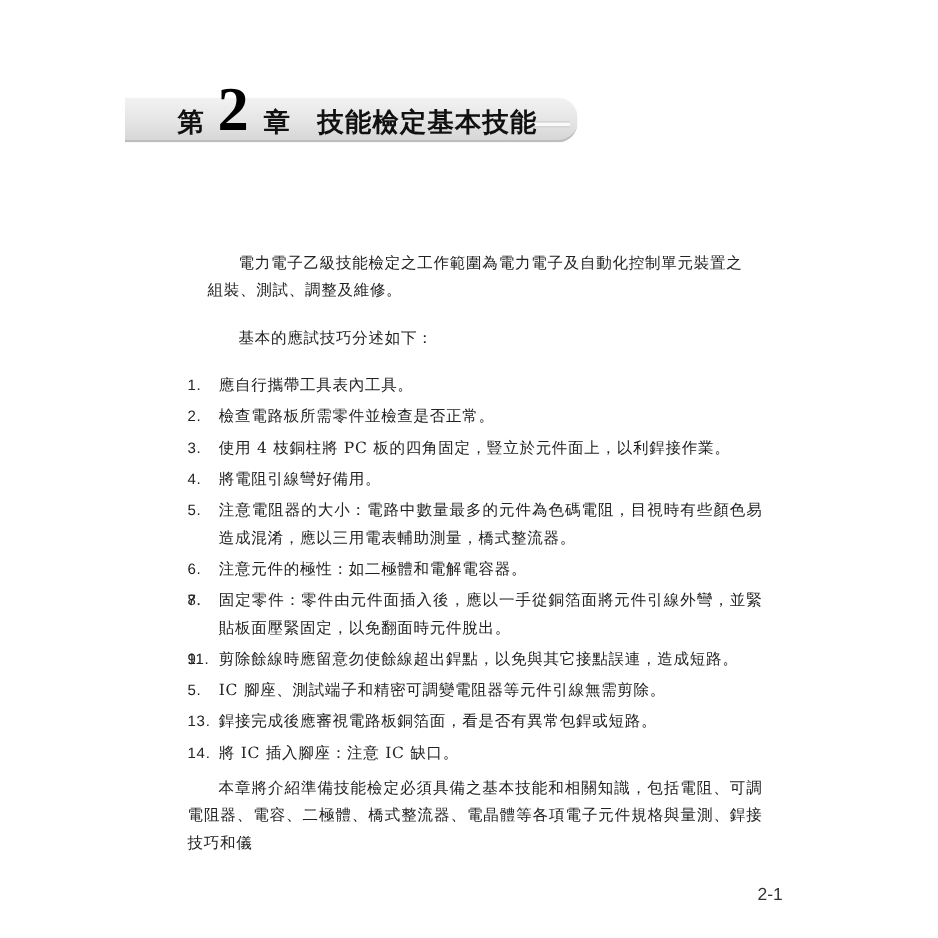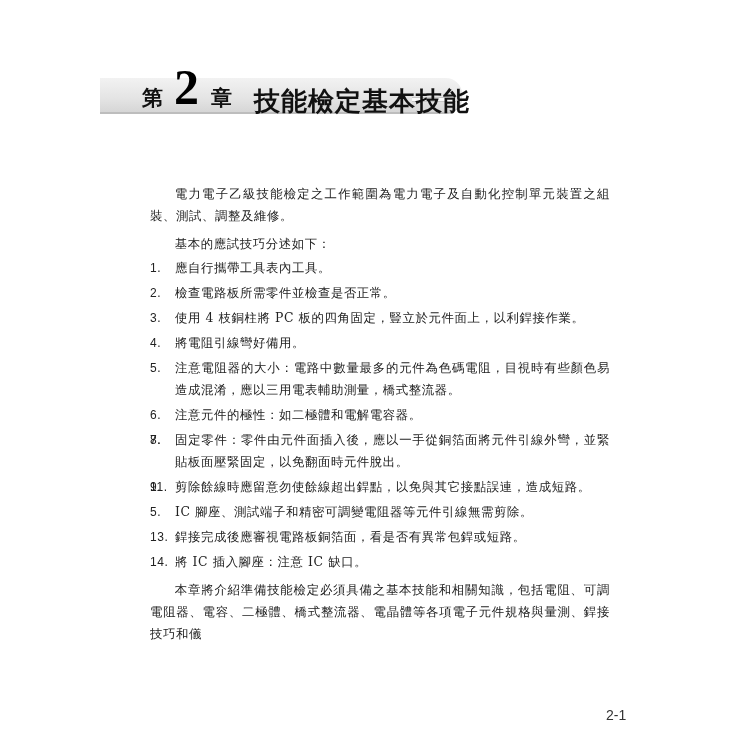--- a/index.html
+++ b/index.html
@@ -8,25 +8,25 @@
 
   .banner { position:absolute; left:100px; top:78px; width:362px; height:34px;
             background:linear-gradient(to bottom,#f2f2f2 0%,#e4e4e4 60%,#d6d6d6 100%);
             border-radius:0 16px 16px 0; border-bottom:2px solid #bdbdbd; }
   .banner-line { position:absolute; left:412px; top:97px; width:44px; height:3px;
                  background:#fafafa; border-top:1px solid #c8c8c8; border-bottom:1px solid #c8c8c8; }
   .chap-prefix { position:absolute; left:142px; top:84px; font-size:21px; font-weight:bold; color:#111; }
   .chap-num { position:absolute; left:174px; top:62px; font-size:50px; font-weight:bold; color:#000;
               font-family:"Liberation Serif", serif; line-height:1; }
   .chap-suffix { position:absolute; left:211px; top:84px; font-size:21px; font-weight:bold; color:#111; }
-  .chap-title { position:absolute; left:254px; top:84px; font-size:26px; font-weight:bold; color:#111;
+  .chap-title { position:absolute; left:254px; top:84px; font-size:21px; font-weight:bold; color:#111;
                 letter-spacing:1px; }
 
   .body { position:absolute; left:150px; top:183px; width:460px; font-size:12.4px; line-height:22px; }
-  .para { margin:0; text-indent:2em; text-align:justify; letter-spacing:0.6px; }
+  .para { margin:16px; text-indent:2em; text-align:justify; letter-spacing:0.6px; }
   .para + .para { margin-top:4px; }
   .para.intro { margin-top:6px; }
   ol.items { list-style:none; margin:2px 0 6px 0; padding:0; }
   ol.items li { position:relative; padding-left:25px; margin-bottom:3px; letter-spacing:0.6px; text-align:justify; }
   ol.items li .num { position:absolute; left:0; top:0; font-family:"Liberation Sans", sans-serif; font-size:12px; }
   .closing { margin:4px 0 0 0; }
 
   .page-num { position:absolute; left:606px; top:707px; font-size:14px;
               font-family:"Liberation Sans", sans-serif; color:#333; }
 </style>

